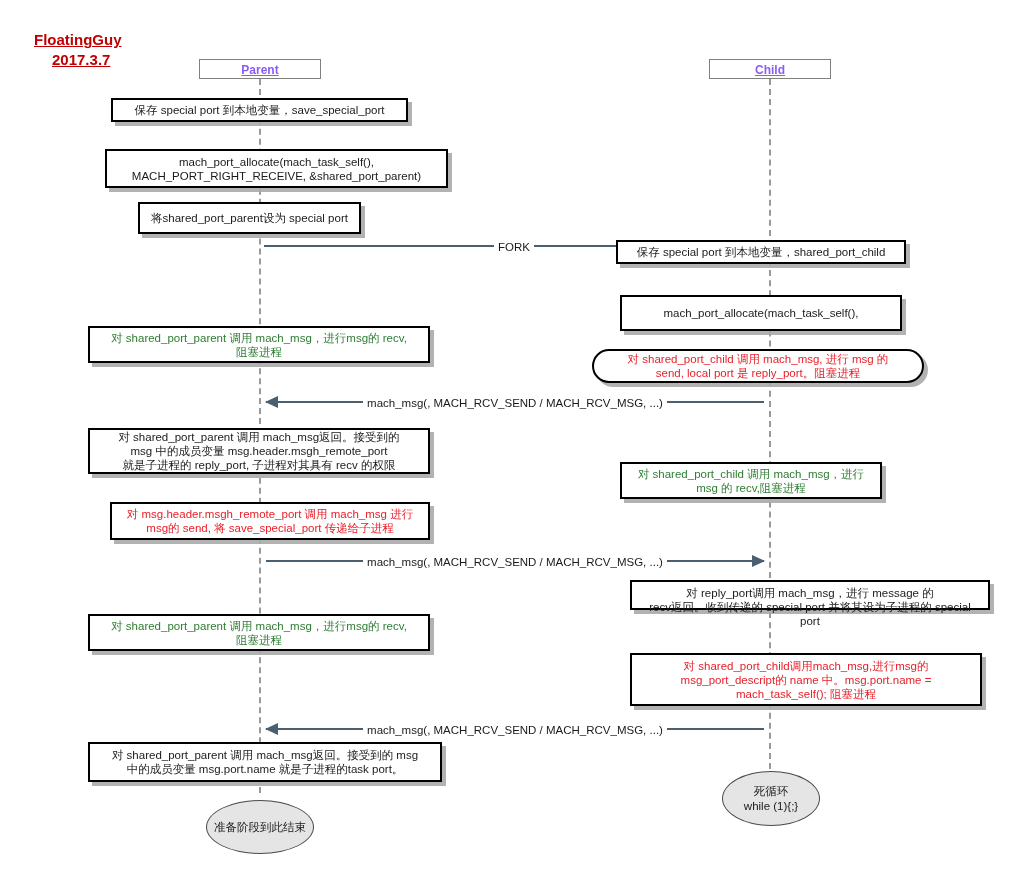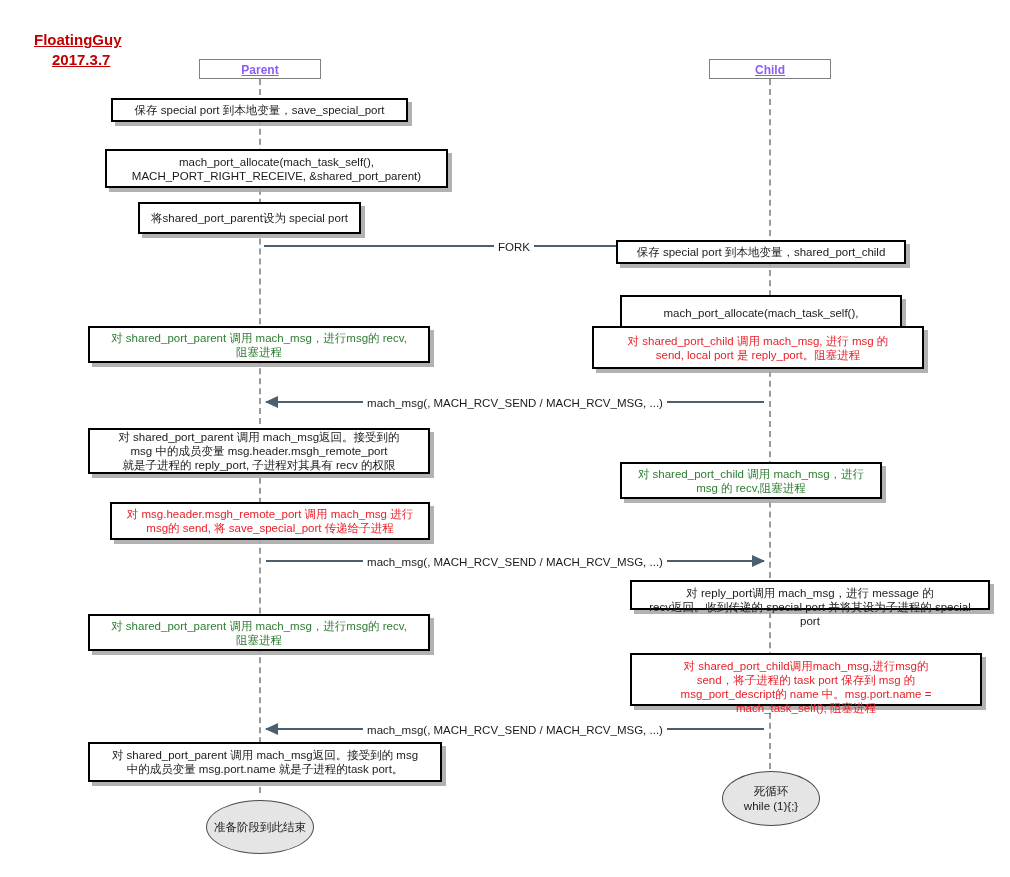--- a/index.html
+++ b/index.html
@@ -194,21 +194,21 @@
   <div class="box" style="left:616px;top:240px;width:290px;height:24px;">
     <div class="inner">保存 special port 到本地变量，shared_port_child</div>
   </div>
 
   <div class="box" style="left:620px;top:295px;width:282px;height:36px;">
     <div class="inner">
       <div>mach_port_allocate(mach_task_self(),</div>
     </div>
   </div>
 
-  <div class="box red" style="left:592px;top:326px;width:332px;height:43px;">
+  <div class="box red" style="left:592px;top:349px;width:332px;height:34px;border-radius:18px;">
     <div class="inner">
       <div>对 shared_port_child 调用 mach_msg, 进行 msg 的</div>
       <div>send, local port 是 reply_port。阻塞进程</div>
     </div>
   </div>
 
   <div class="box green" style="left:620px;top:462px;width:262px;height:37px;">
     <div class="inner">
       <div>对 shared_port_child 调用 mach_msg，进行</div>
       <div>msg 的 recv,阻塞进程</div>
@@ -219,21 +219,20 @@
     <div class="inner">
       <div>对 reply_port调用 mach_msg，进行 message 的</div>
       <div>recv返回。收到传递的 special port 并将其设为子进程的 special</div>
       <div>port</div>
     </div>
   </div>
 
   <div class="box red overflow" style="left:630px;top:653px;width:352px;height:53px;">
     <div class="inner">
       <div>对 shared_port_child调用mach_msg,进行msg的</div>
-      <div>send，将子进程的 task port 保存到 msg 的</div>
       <div>msg_port_descript的 name 中。msg.port.name =</div>
       <div>mach_task_self(); 阻塞进程</div>
     </div>
   </div>
 
   <div class="msg to-right" style="left:264px;top:238px;width:500px;">
     <div class="line"></div>
     <div class="label">FORK</div>
     <div class="head"></div>
   </div>

